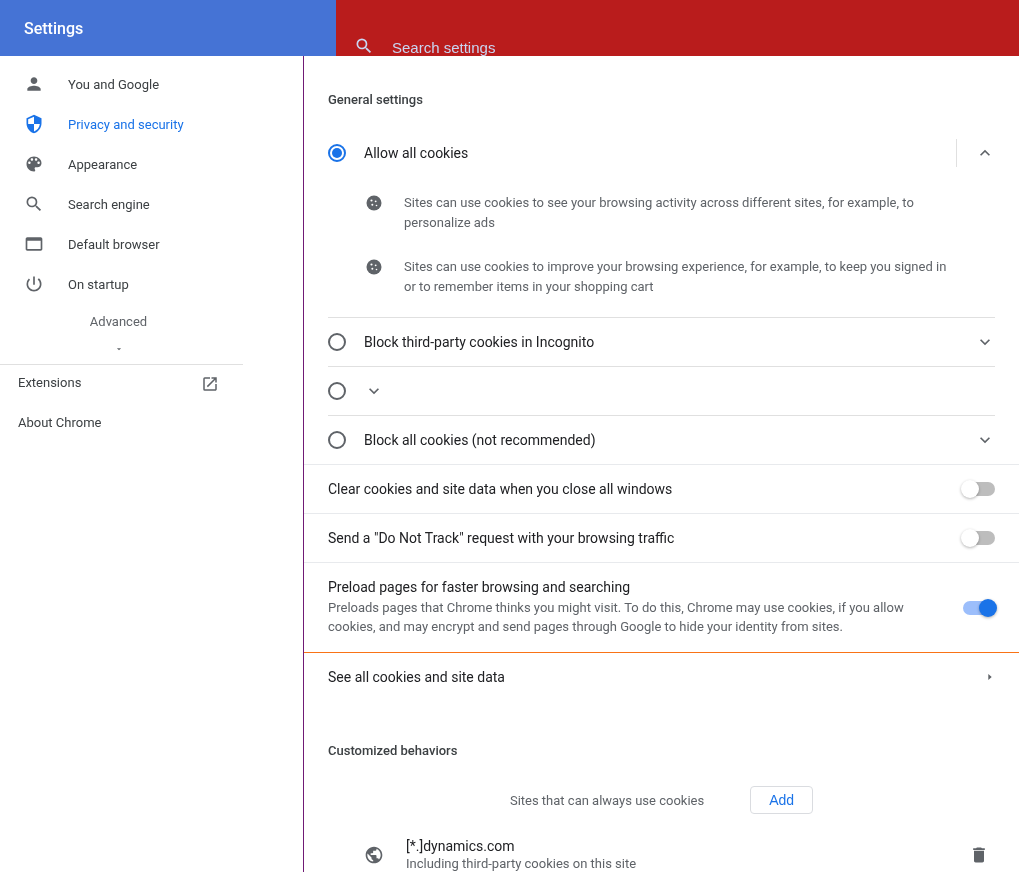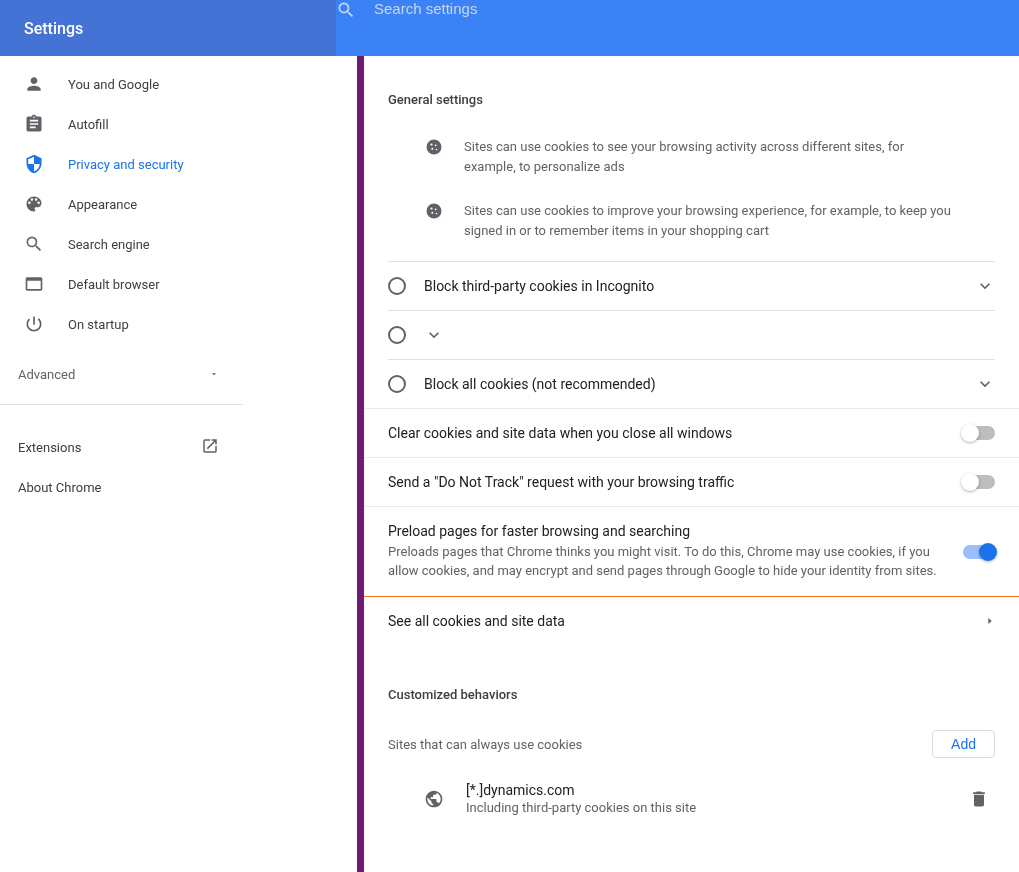--- a/index.html
+++ b/index.html
@@ -1,33 +1,33 @@
 <!DOCTYPE html>
 <html><head>
 <meta charset="utf-8">
 <style>
 * { box-sizing: border-box; margin: 0; padding: 0; }
 body { font-family: Roboto, "Segoe UI", Arial, sans-serif; font-size: 13px; color: #202124; background: #fff; width: 1019px; height: 872px; overflow: hidden; }
 
 .header { display: flex; height: 56px; align-items: center; }
 .header-title { width: 336px; background: #4573d5; height: 100%; display: flex; align-items: center; padding-left: 24px; color: #fff; font-size: 16px; font-weight: 500; }
-.header-search { flex: 1; background: #3b82f6; height: 100%; display: flex; align-items: flex-start; color: #c9d6f2; }
+.header-search { flex: 1; background: #b91c1c; height: 100%; display: flex; align-items: flex-end; padding-left: 18px; color: #c9d6f2; }
 .header-search input { background: transparent; border: none; outline: none; color: #fff; font-size: 15px; margin-left: 18px; width: 400px; }
 .header-search input::placeholder { color: #c9d6f2; }
 
 .body { display: flex; height: calc(100% - 56px); }
-.sidebar { width: 364px; border-right: 7px solid #701a75; padding-top: 8px; }
+.sidebar { width: 304px; border-right: 1px solid #701a75; padding-top: 8px; }
 .sidebar-item { display: flex; align-items: center; height: 40px; padding-left: 24px; cursor: pointer; color: #3c4043; font-size: 13px; }
 .sidebar-item .icon { width: 20px; height: 20px; display: flex; align-items: center; justify-content: center; margin-right: 24px; color: #5f6368; }
 .sidebar-item.active { color: #1a73e8; }
 .sidebar-item.active .icon { color: #1a73e8; }
 
-.sidebar-advanced { display: flex; align-items: center; justify-content: space-between; height: 40px; padding: 0 24px 0 18px; cursor: pointer; color: #5f6368; font-size: 13px; width: 243px; margin-top: 10px; }
+.sidebar-advanced { display: flex; align-items: center; justify-content: space-between; height: 40px; padding: 0 24px 0 18px; cursor: pointer; color: #5f6368; font-size: 13px; width: 243px; margin-top: 10px; flex-direction: column; }
 .sidebar-divider { border-top: 1px solid #e0e0e0; margin: 10px 0 10px 0; width: 243px; }
-.sidebar-sub { display: flex; align-items: flex-end; justify-content: space-between; height: 40px; padding: 0 24px 0 18px; cursor: pointer; color: #3c4043; font-size: 13px; width: 243px; }
+.sidebar-sub { display: flex; align-items: flex-start; justify-content: space-between; height: 40px; padding: 0 24px 0 18px; cursor: pointer; color: #3c4043; font-size: 13px; width: 243px; }
 
 .content { flex: 1; overflow-y: auto; }
 .content-inner { padding: 24px 0 0 0; }
 
 .section-header { font-size: 13px; color: #3c4043; font-weight: 500; padding: 12px 24px 18px 24px; }
 
 .radio-row { display: flex; align-items: center; padding: 14px 24px; cursor: pointer; }
 .radio-row .radio { width: 18px; height: 18px; border-radius: 50%; border: 2px solid #5f6368; margin-right: 18px; position: relative; flex-shrink: 0; }
 .radio-row .radio.selected { border-color: #1a73e8; }
 .radio-row .radio.selected::after { content: ""; position: absolute; top: 2px; left: 2px; width: 10px; height: 10px; border-radius: 50%; background: #1a73e8; }
@@ -49,21 +49,21 @@
 .toggle { width: 32px; height: 14px; background: #bdbdbd; border-radius: 7px; position: relative; cursor: pointer; flex-shrink: 0; }
 .toggle::after { content: ""; width: 18px; height: 18px; border-radius: 50%; background: #fff; box-shadow: 0 1px 3px rgba(0,0,0,0.3); position: absolute; top: -2px; left: -2px; transition: 0.2s; }
 .toggle.on { background: #9cbefb; }
 .toggle.on::after { background: #1a73e8; left: 16px; }
 
 .nav-row { display: flex; align-items: center; padding: 16px 24px; border-top: 1px solid #f97316; cursor: pointer; }
 .nav-row .label { flex: 1; font-size: 14px; color: #202124; }
 .nav-row .arrow { color: #5f6368; }
 
 .sub-section { padding: 0 24px; margin-top: 48px; }
-.sub-header { display: flex; align-items: center; justify-content: space-between; padding: 10px 0; gap: 46px; }
+.sub-header { display: flex; align-items: center; justify-content: center; padding: 10px 0; gap: 46px; }
 .sub-header .label { color: #5f6368; font-size: 13px; }
 .add-btn { border: 1px solid #dadce0; background: #fff; color: #1a73e8; font-size: 14px; padding: 5px 18px; border-radius: 4px; cursor: pointer; font-weight: 500; }
 
 .site-row { display: flex; align-items: center; padding: 14px 0 10px 36px; }
 .site-row .globe { color: #5f6368; margin-right: 22px; }
 .site-row .site-text { flex: 1; }
 .site-row .site-name { color: #202124; font-size: 14px; }
 .site-row .site-desc { color: #5f6368; font-size: 13px; margin-top: 2px; }
 .site-row .trash { color: #5f6368; cursor: pointer; margin-right: 6px; }
 
@@ -87,28 +87,20 @@
 <div class="body">
   <div class="sidebar">
     <div class="sidebar-item">
       <span class="icon">
           <svg width="20" height="20" viewBox="0 0 24 24" fill="currentColor">
             <path d="M12 12c2.21 0 4-1.79 4-4s-1.79-4-4-4-4 1.79-4 4 1.79 4 4 4zm0 2c-2.67 0-8 1.34-8 4v2h16v-2c0-2.66-5.33-4-8-4z"></path>
           </svg>
         </span>
       <span>You and Google</span>
     </div>
-    <div class="sidebar-item">
-      <span class="icon">
-          <svg width="20" height="20" viewBox="0 0 24 24" fill="currentColor">
-            <path d="M19 3h-4.18C14.4 1.84 13.3 1 12 1s-2.4.84-2.82 2H5c-1.1 0-2 .9-2 2v14c0 1.1.9 2 2 2h14c1.1 0 2-.9 2-2V5c0-1.1-.9-2-2-2zm-7 0c.55 0 1 .45 1 1s-.45 1-1 1-1-.45-1-1 .45-1 1-1zM7 7h10v2H7zm0 4h10v2H7zm0 4h7v2H7z"></path>
-          </svg>
-        </span>
-      <span>Autofill</span>
-    </div>
     <div class="sidebar-item active">
       <span class="icon">
           <svg width="20" height="20" viewBox="0 0 24 24" fill="currentColor">
             <path d="M12 1L3 5v6c0 5.55 3.84 10.74 9 12 5.16-1.26 9-6.45 9-12V5l-9-4zm0 10.99h7c-.53 4.12-3.28 7.79-7 8.94V12H5V6.3l7-3.11v8.8z"></path>
           </svg>
         </span>
       <span>Privacy and security</span>
     </div>
     <div class="sidebar-item">
       <span class="icon">
@@ -162,20 +154,30 @@
     </div>
     <div class="sidebar-sub">
       <span>About Chrome</span>
     </div>
   </div>
 
   <div class="content">
     <div class="content-inner">
       <div class="section-header">General settings</div>
 
+      <div class="radio-row" style="position:relative;">
+        <div class="radio selected"></div>
+        <div class="label">Allow all cookies</div>
+        <div style="border-left:1px solid #e0e0e0;height:28px;margin-right:18px;"></div>
+        <span class="expand">
+            <svg width="20" height="20" viewBox="0 0 24 24" fill="currentColor">
+              <path d="M12 8l-6 6 1.41 1.41L12 10.83l4.59 4.58L18 14z"></path>
+            </svg>
+          </span>
+      </div>
       <div class="radio-expanded">
         <div class="radio-desc">
           <span class="cookie-icon">
               <svg width="20" height="20" viewBox="0 0 24 24" fill="currentColor">
                 <circle cx="12" cy="12" r="9"></circle>
                 <circle cx="9" cy="9" r="1.3" fill="#fff"></circle>
                 <circle cx="14" cy="10" r="1.1" fill="#fff"></circle>
                 <circle cx="10" cy="14" r="1.2" fill="#fff"></circle>
                 <circle cx="15" cy="15" r="1" fill="#fff"></circle>
               </svg>

